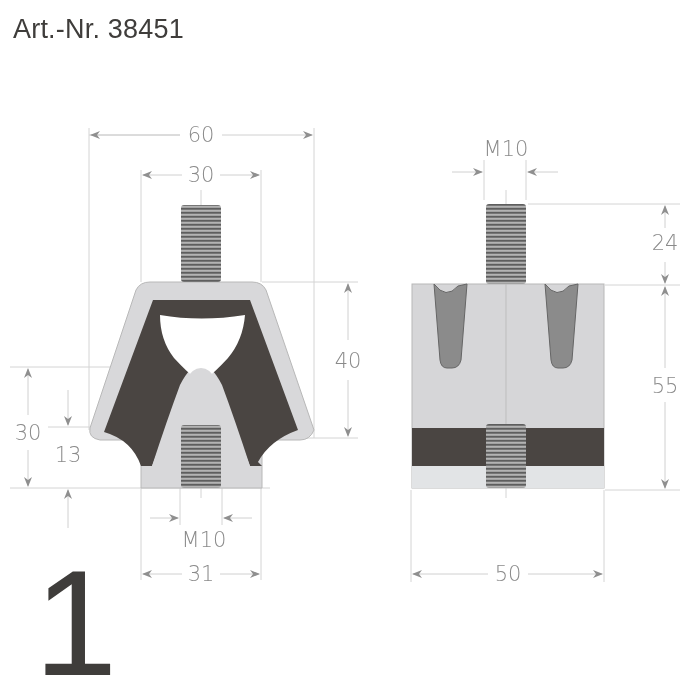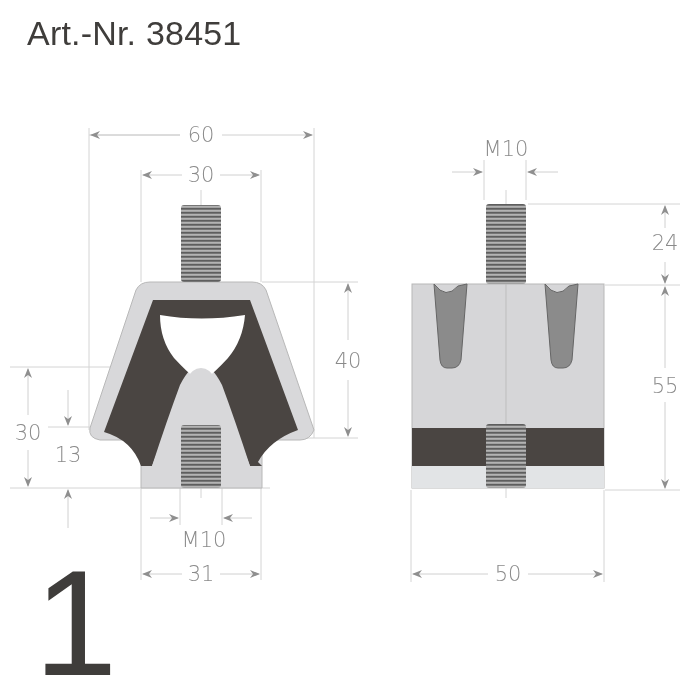--- a/index.html
+++ b/index.html
@@ -1,17 +1,17 @@
 <!DOCTYPE html>
 <html><head>
   <meta charset="utf-8">
   <style>
     html, body { margin: 0; padding: 0; background: #ffffff; }
     body { width: 700px; height: 700px; position: relative; overflow: hidden; font-family: "DejaVu Sans", sans-serif; }
-    .art-nr { position: absolute; left: 27px; top: 14px; font-size: 34px; color: #3f3d3b; font-family: "Liberation Sans", sans-serif; letter-spacing: 0.2px; }
+    .art-nr { position: absolute; left: 13px; top: 14px; font-size: 27px; color: #3f3d3b; font-family: "Liberation Sans", sans-serif; letter-spacing: 0.2px; }
     .big-num { position: absolute; left: 34px; top: 548px; font-size: 150px; line-height: 1; color: #3f3d3b; font-family: "Liberation Sans", sans-serif; }
     svg.drawing { position: absolute; left: 0; top: 0; }
     .dim-text { font-family: "DejaVu Sans", sans-serif; font-size: 21px; fill: #8a8a8a; font-weight: 300; }
   </style>
 </head>
 <body>
 
 <div class="art-nr">Art.-Nr. 38451</div>
 
 <svg class="drawing" width="700" height="700" viewBox="0 0 700 700" xmlns="http://www.w3.org/2000/svg">

